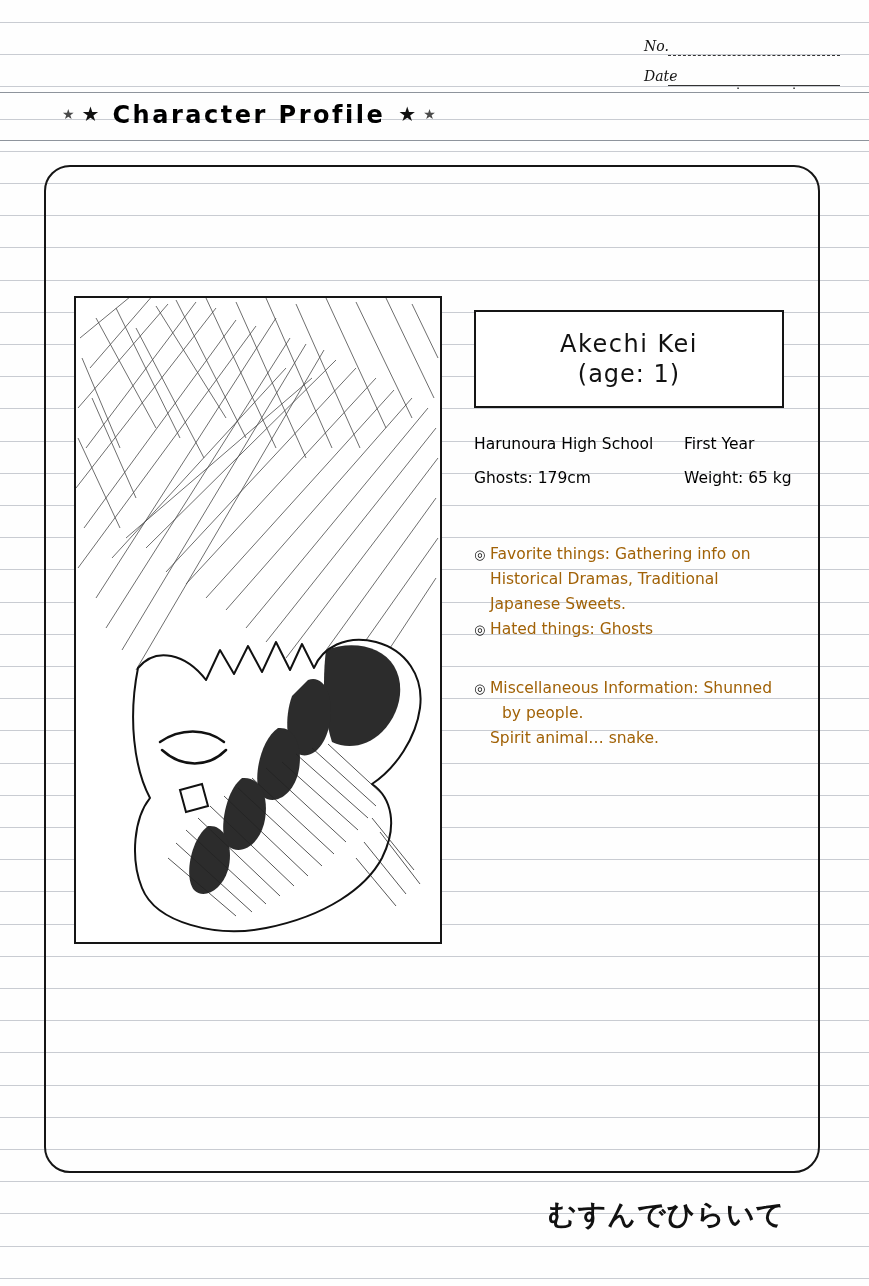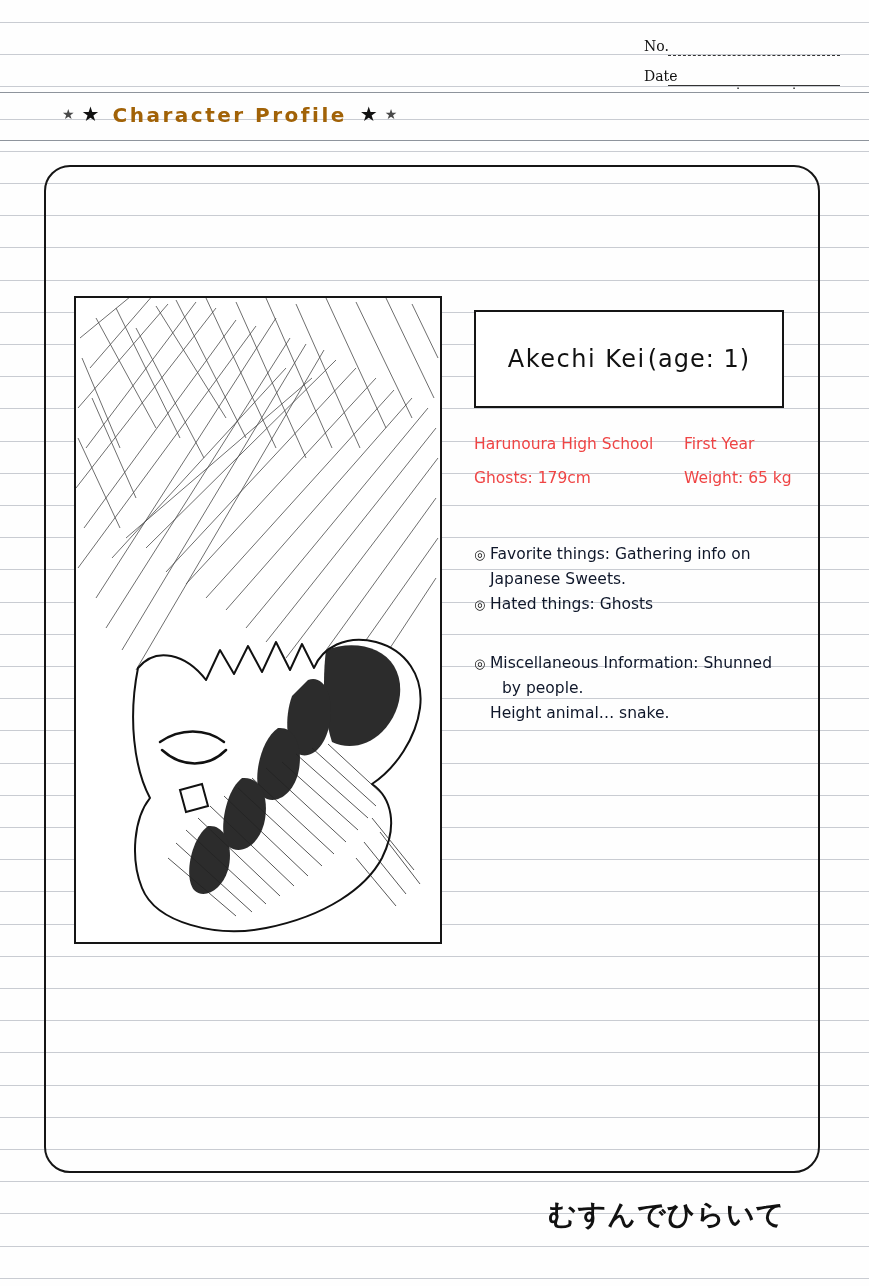--- a/index.html
+++ b/index.html
@@ -42,20 +42,21 @@
   .nodate {
     position: absolute;
     left: 640px;
     top: 36px;
     width: 200px;
     height: 60px;
   }
   .nodate .lbl {
     position: absolute;
     font-family: "DejaVu Serif", serif;
+    font-style: italic;
     font-size: 14px;
     color: #111;
   }
   .nodate .lbl.no { left: 4px; top: 2px; }
   .nodate .lbl.date { left: 4px; top: 32px; }
   .dashline {
     position: absolute;
     left: 28px;
     top: 19px;
     width: 172px;
@@ -92,24 +93,24 @@
     display: inline-block;
     font-size: 17px;
     color: #1a1a1a;
     line-height: 1;
     transform: translateY(-1px);
   }
   .star.small { font-size: 14px; color: #4a4a4a; }
   .star.big { font-size: 20px; color: #111; }
   .title-text {
     font-family: "DejaVu Sans", sans-serif;
-    font-size: 20px;
+    font-size: 24px;
     font-weight: bold;
     letter-spacing: 2.5px;
-    color: #a16207;
+    color: #000000;
     padding: 0 6px;
   }
 
   
   .panel {
     position: absolute;
     left: 44px;
     top: 165px;
     width: 776px;
     height: 1008px;
@@ -137,21 +138,21 @@
   .namebox {
     position: absolute;
     left: 474px;
     top: 310px;
     width: 310px;
     height: 98px;
     border: 2px solid #151515;
     box-sizing: border-box;
     background: #fff;
     display: flex;
-    flex-direction: row;
+    flex-direction: column;
     align-items: center;
     justify-content: center;
     gap: 2px;
   }
   .namebox .nm {
     font-family: "DejaVu Sans", sans-serif;
     font-size: 24px;
     color: #111;
     letter-spacing: 1.5px;
   }
@@ -172,21 +173,21 @@
   .stat-row {
     display: flex;
     height: 34px;
     align-items: flex-start;
   }
   .stat-col-l { width: 210px; }
   .stat-col-r { width: 130px; }
   .stat-txt {
     font-family: "DejaVu Sans", sans-serif;
     font-size: 15.5px;
-    color: #ef4444;
+    color: #000000;
     white-space: nowrap;
   }
 
   
   .notes {
     position: absolute;
     left: 474px;
     top: 542px;
     width: 348px;
   }
@@ -199,21 +200,21 @@
     width: 16px;
     font-size: 13px;
     line-height: 25px;
     color: #111;
   }
   .note .lines { flex: 1 1 auto; }
   .note .ln {
     font-family: "DejaVu Sans", sans-serif;
     font-size: 15.5px;
     line-height: 25px;
-    color: #0f172a;
+    color: #a16207;
     white-space: nowrap;
   }
   .note .ln.indent { padding-left: 12px; }
   .spacer-block { height: 34px; }
 
   
   .logo {
     position: absolute;
     left: 548px;
     top: 1196px;
@@ -404,39 +405,40 @@
       <div class="stat-col-r"><span class="stat-txt">Weight: 65 kg</span></div>
     </div>
   </div>
 
   <div class="notes">
 
     <div class="note">
       <span class="bullet">◎</span>
       <div class="lines">
         <div class="ln">Favorite things: Gathering info on</div>
+        <div class="ln">Historical Dramas, Traditional</div>
         <div class="ln">Japanese Sweets.</div>
       </div>
     </div>
 
     <div class="note">
       <span class="bullet">◎</span>
       <div class="lines">
         <div class="ln">Hated things: Ghosts</div>
       </div>
     </div>
 
     <div class="spacer-block"></div>
 
     <div class="note">
       <span class="bullet">◎</span>
       <div class="lines">
         <div class="ln">Miscellaneous Information: Shunned</div>
         <div class="ln indent">by people.</div>
-        <div class="ln">Height animal… snake.</div>
+        <div class="ln">Spirit animal… snake.</div>
       </div>
     </div>
 
   </div>
 
   <div class="logo">むすんでひらいて</div>
 
 </div>
 
 </body></html>

